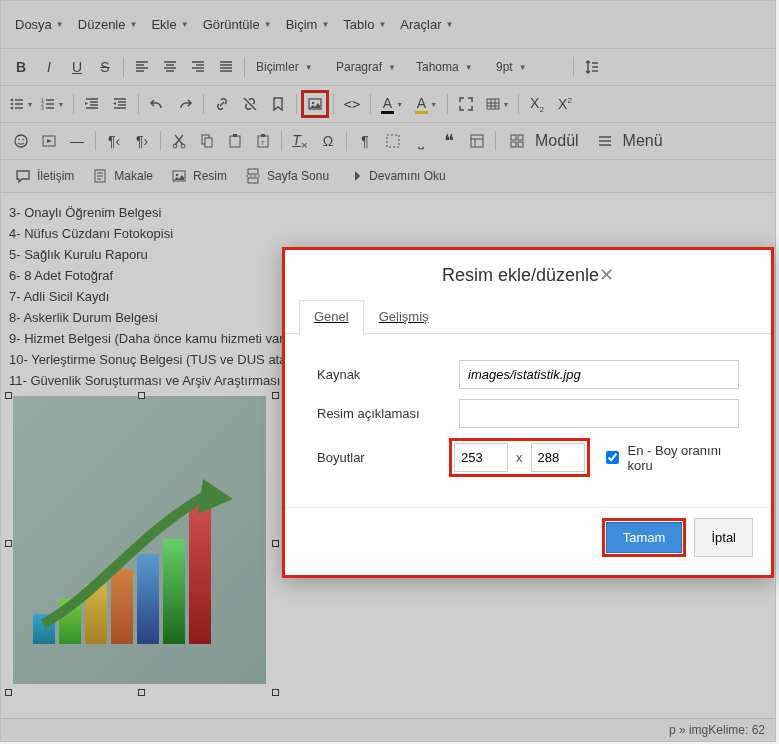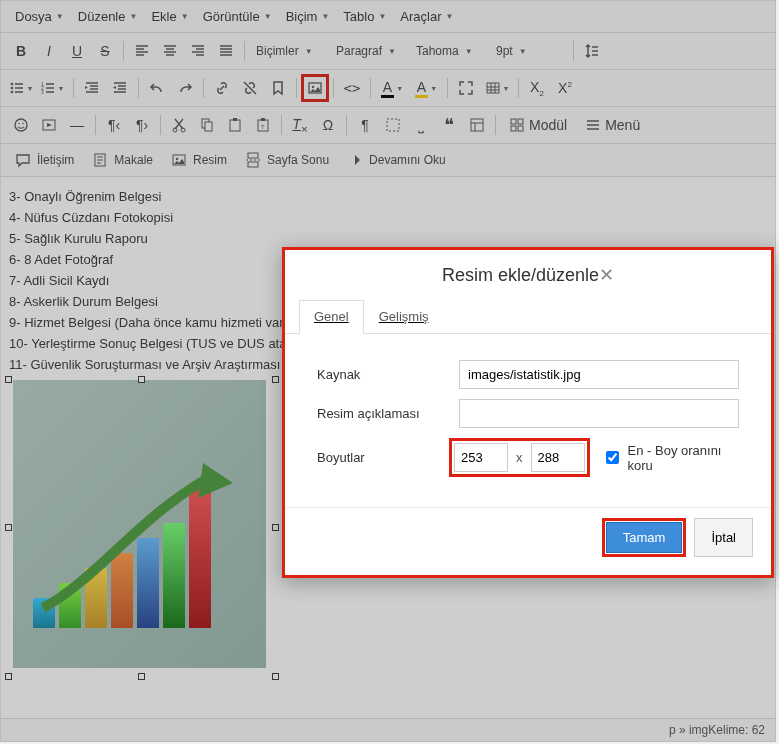--- a/index.html
+++ b/index.html
@@ -18,21 +18,21 @@
     background: #fff;
     width: 776px;
     height: 742px;
     position: relative;
     display: flex;
     flex-direction: column;
   }
   .menubar {
     display: flex;
     gap: 2px;
-    padding: 4px 8px;
+    padding: 12px 8px;
     border-bottom: 1px solid #ddd;
     background: #fafafa;
     font-size: 13px;
   }
   .menubar .menu-item {
     padding: 4px 6px;
     color: #333;
     cursor: pointer;
     display: flex;
     align-items: center;
@@ -56,22 +56,22 @@
     align-items: center;
     justify-content: center;
     color: #444;
     border: 1px solid transparent;
     cursor: pointer;
     font-size: 14px;
   }
   .tb-btn.text-btn {
     width: auto;
     padding: 0 8px;
-    gap: 4px;
-    font-size: 14px;
+    gap: 10px;
+    font-size: 16px;
   }
   .tb-sep { width:1px; height:20px; background:#ccc; margin:0 4px; }
   .tb-select {
     height: 26px;
     display:inline-flex;
     align-items:center;
     padding:0 6px;
     border:1px solid transparent;
     gap:6px;
     color:#444;
@@ -197,20 +197,21 @@
     background:#fff;
   }
   .dialog-body { padding:16px 22px 10px; }
   .form-row { display:flex; align-items:center; margin:10px 10px; gap:12px; }
   .form-label { width:130px; color:#333; }
   .form-input {
     border:1px solid #ccc;
     padding:6px 8px;
     font-size:13px;
     flex:1;
+    font-style:italic;
   }
   .dim-group {
     display:flex;
     align-items:center;
     gap:6px;
     border:3px solid #d21;
     padding:2px;
   }
   .dim-input {
     width:54px;

